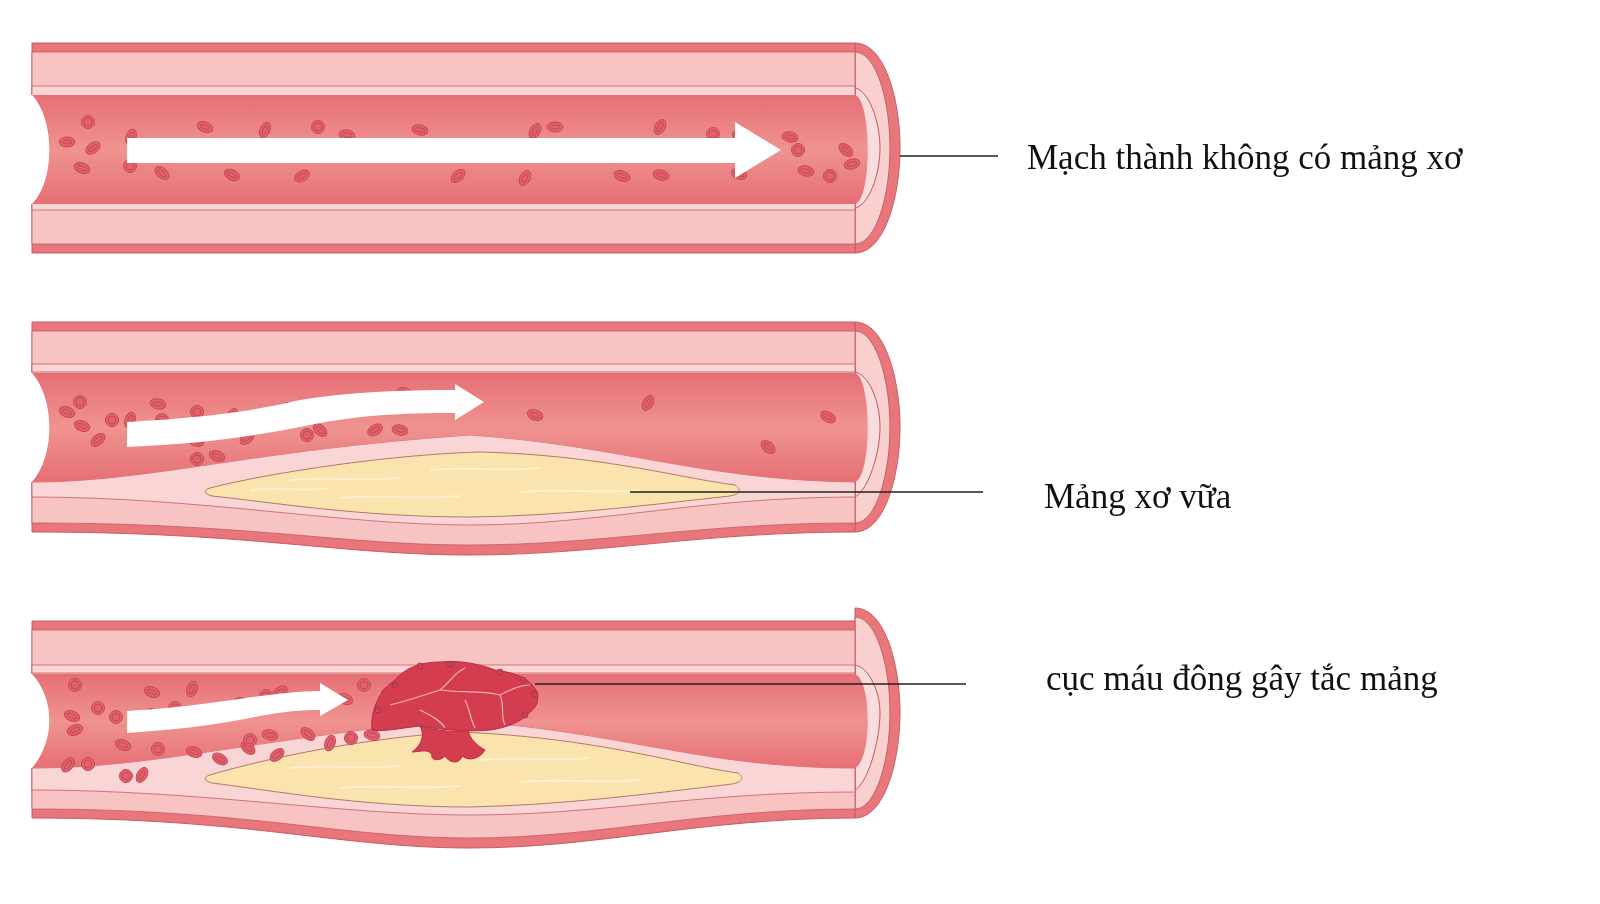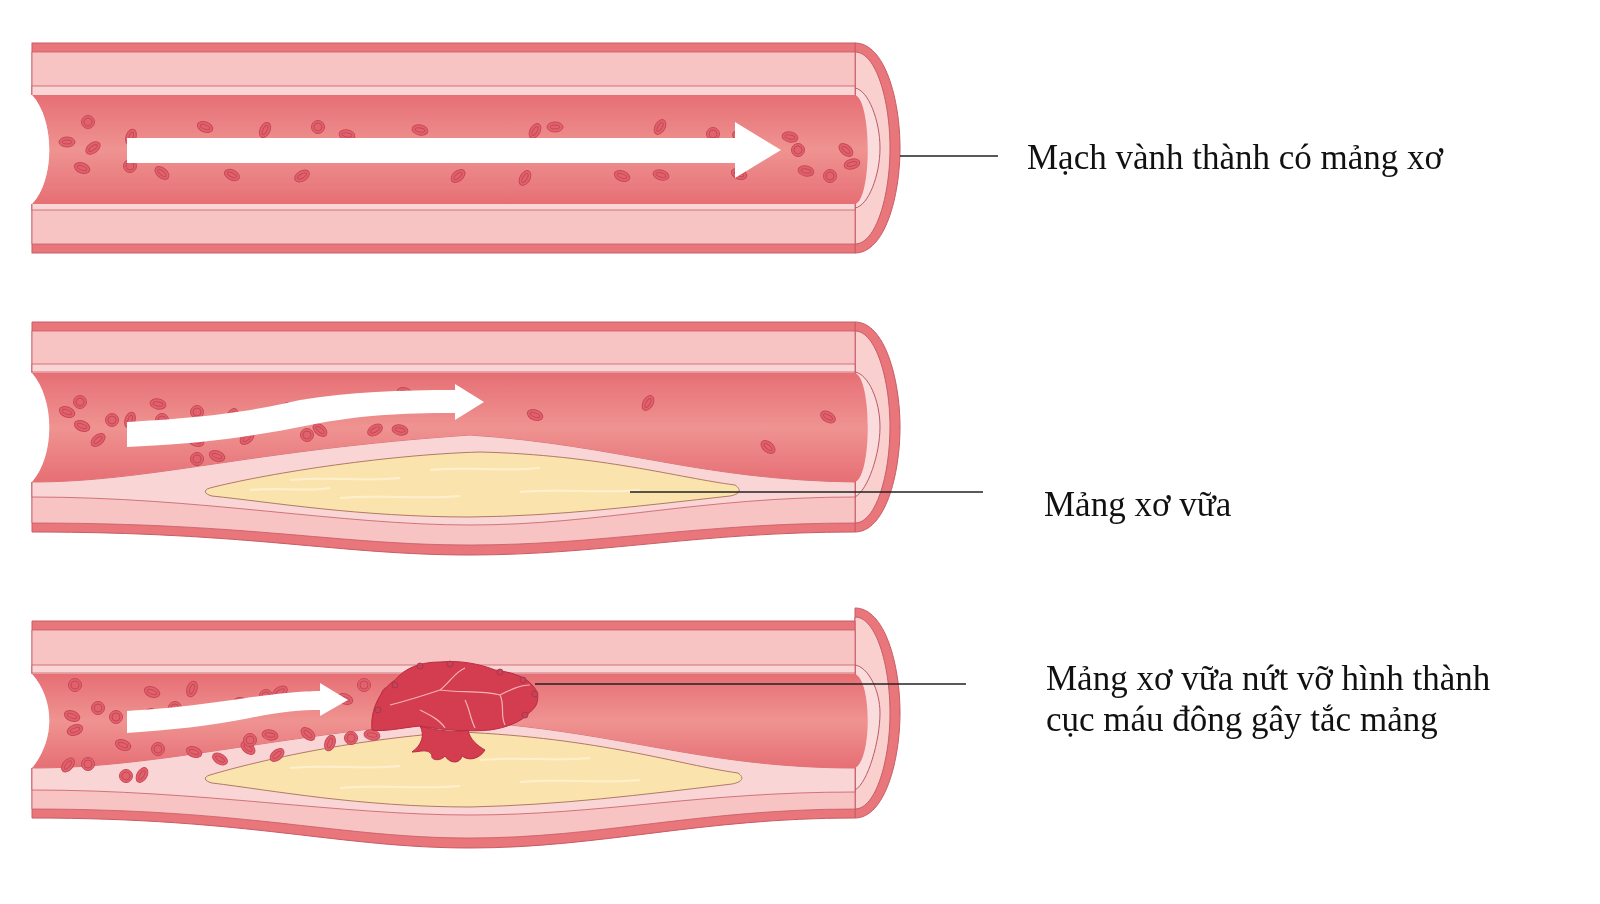--- a/index.html
+++ b/index.html
@@ -1,20 +1,20 @@
 <!DOCTYPE html>
 <html><head>
 <meta charset="utf-8">
 <style>
   html, body { margin:0; padding:0; background:#ffffff; }
   body { width:1600px; height:904px; position:relative; overflow:hidden; font-family:"Liberation Serif","DejaVu Serif",serif; }
   svg.diagram { position:absolute; left:0; top:0; }
   .label { position:absolute; color:#111; font-size:35px; line-height:41px; white-space:nowrap; }
   .label-1 { left:1027px; top:137px; }
-  .label-2 { left:1044px; top:476px;margin-top:8px; }
+  .label-2 { left:1044px; top:476px; }
   .label-3 { left:1046px; top:658px; }
   .label-3 span { display:block; }
 </style>
 </head>
 <body>
 
 <svg class="diagram" width="1600" height="904" viewBox="0 0 1600 904" xmlns="http://www.w3.org/2000/svg">
   <defs>
     <linearGradient id="lumenGrad" x1="0" y1="0" x2="0" y2="1">
       <stop offset="0" stop-color="#e66f74"></stop>
@@ -225,18 +225,17 @@
           <circle cx="535" cy="694" r="3"></circle>
         <circle cx="525" cy="715" r="3"></circle>
           <circle cx="378" cy="710" r="3"></circle>
       </g>
     </g>
 
     <line x1="535" y1="684" x2="966" y2="684" stroke="#222" stroke-width="1.5"></line>
   </g>
 </svg>
 
-<div class="label label-1">Mạch vành thành có mảng xơ</div>
+<div class="label label-1">Mạch thành không có mảng xơ</div>
 <div class="label label-2">Mảng xơ vữa</div>
 <div class="label label-3">
-  <span>Mảng xơ vữa nứt vỡ hình thành</span>
   <span>cục máu đông gây tắc mảng</span>
 </div>
 
 </body></html>

